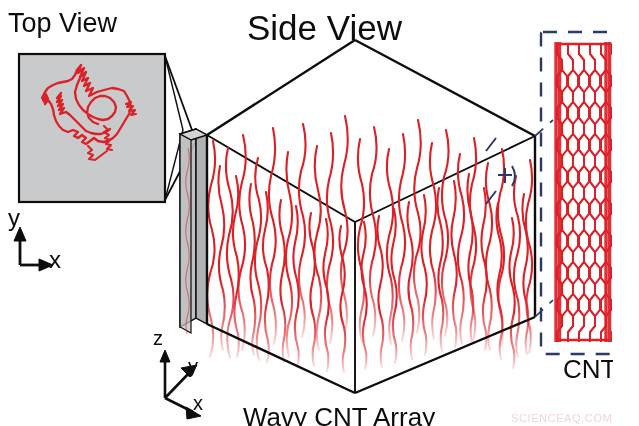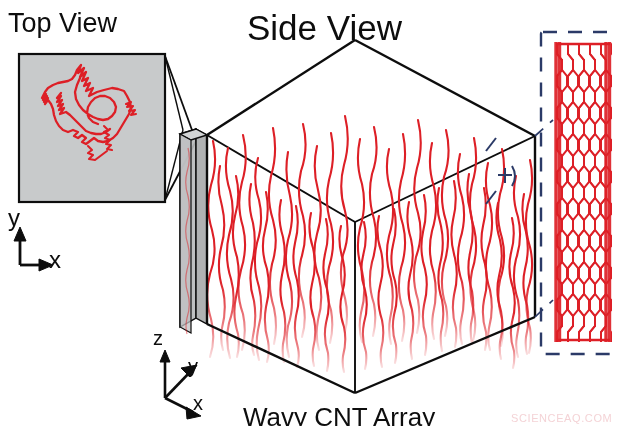--- a/index.html
+++ b/index.html
@@ -291,20 +291,21 @@
       <g stroke="#dd1f26" stroke-width="2.6" fill="none">
         <line x1="556" y1="36" x2="610" y2="36"></line>
         <line x1="556" y1="332" x2="610" y2="332"></line>
       </g>
     </g>
   </svg>
 
   <div class="lbl" id="title-top-view">Top View</div>
   <div class="lbl" id="title-side-view">Side View</div>
   <div class="lbl" id="caption-wavy">Wavy CNT Array</div>
+  <div class="lbl" id="caption-cnt">CNT</div>
 
   <div class="lbl" id="axis2d-y">y</div>
   <div class="lbl" id="axis2d-x">x</div>
 
   <div class="lbl" id="axis3d-z">z</div>
   <div class="lbl" id="axis3d-y">y</div>
   <div class="lbl" id="axis3d-x">x</div>
 
   <div class="lbl" id="watermark">SCIENCEAQ.COM</div>
 

